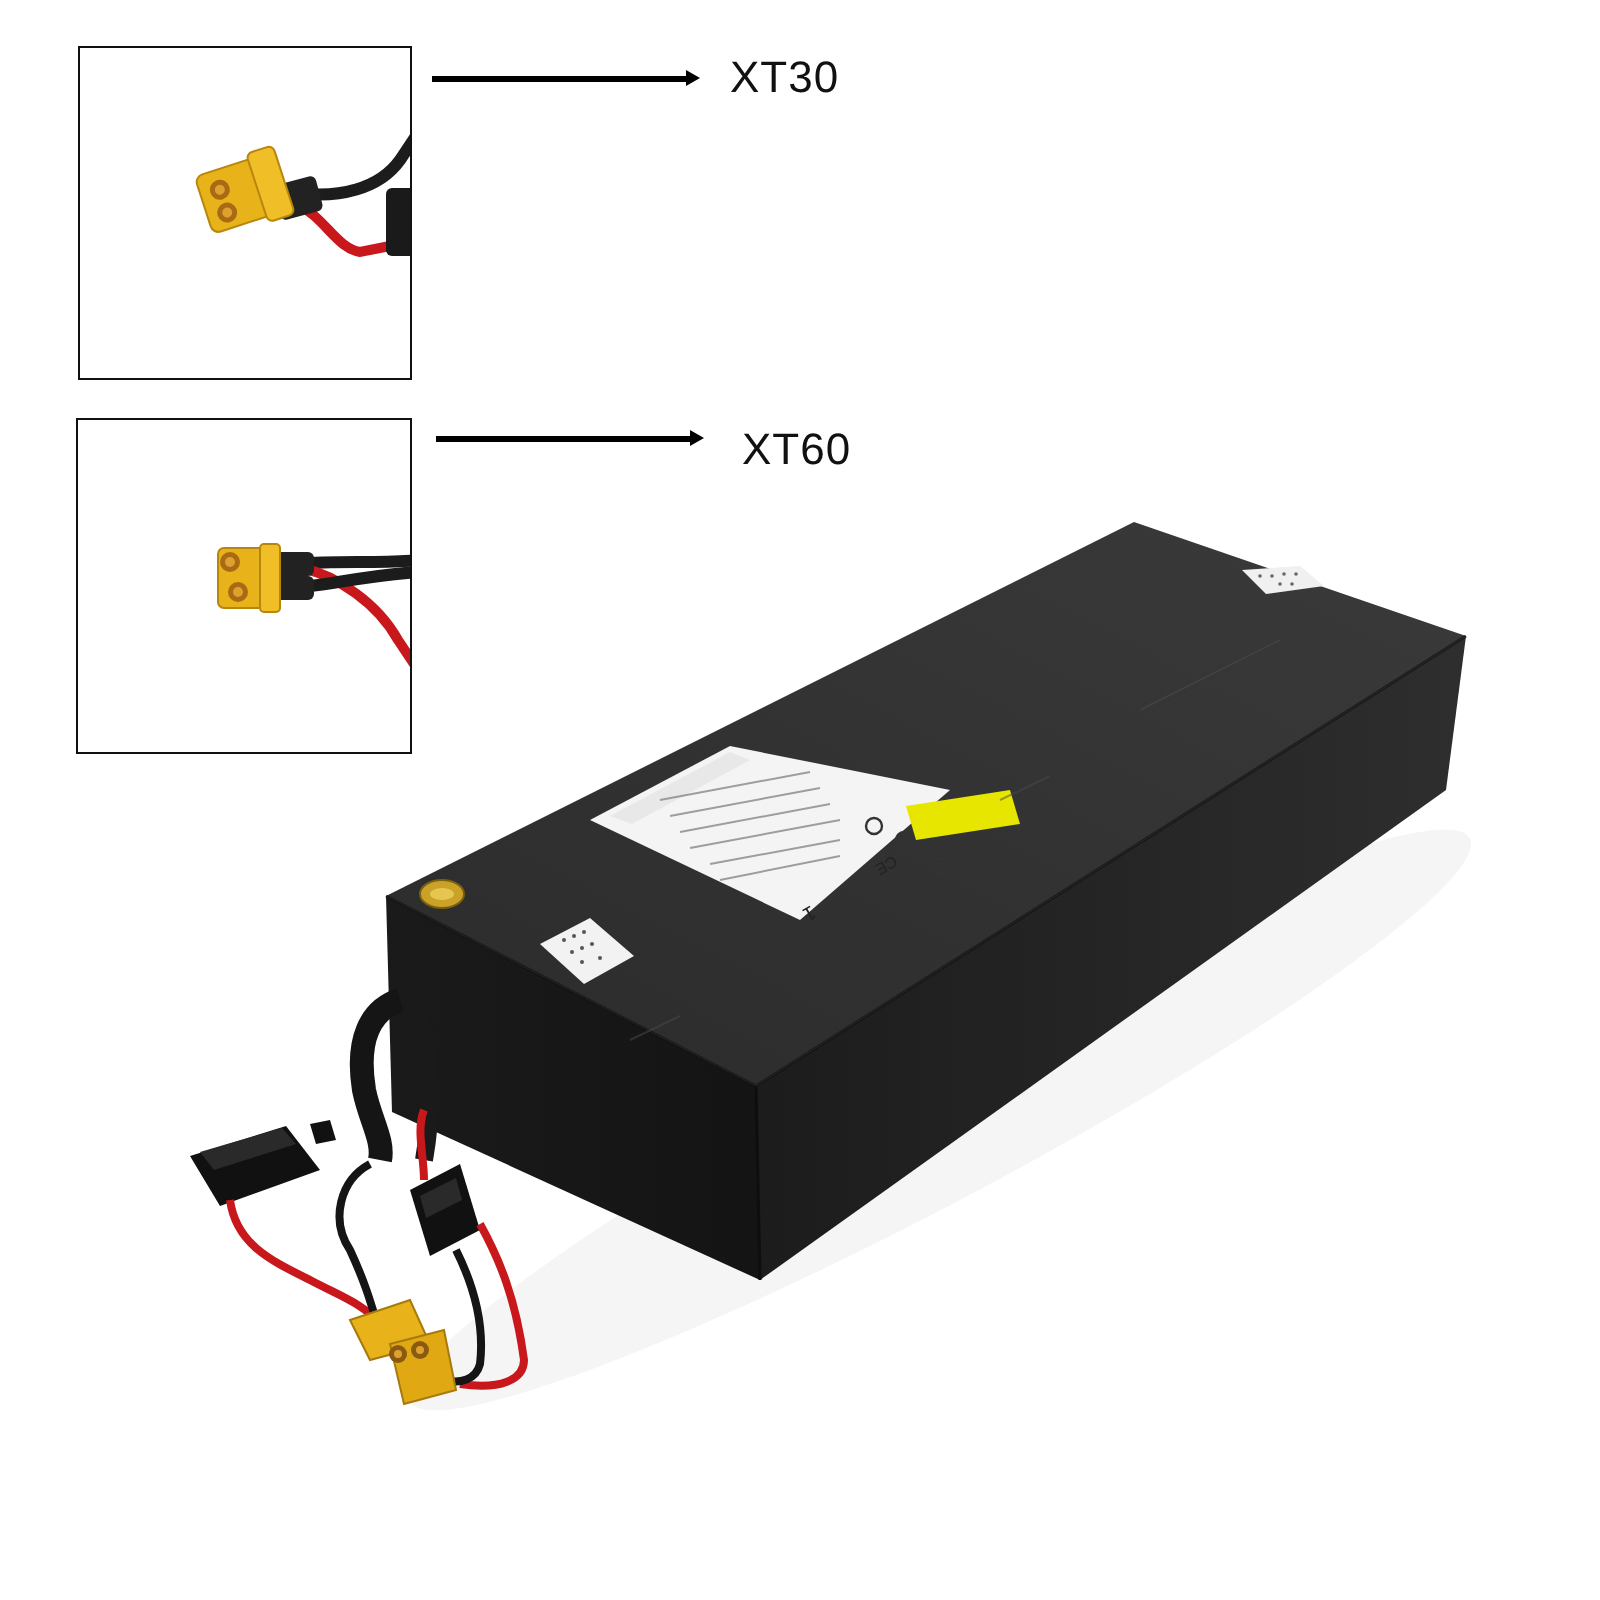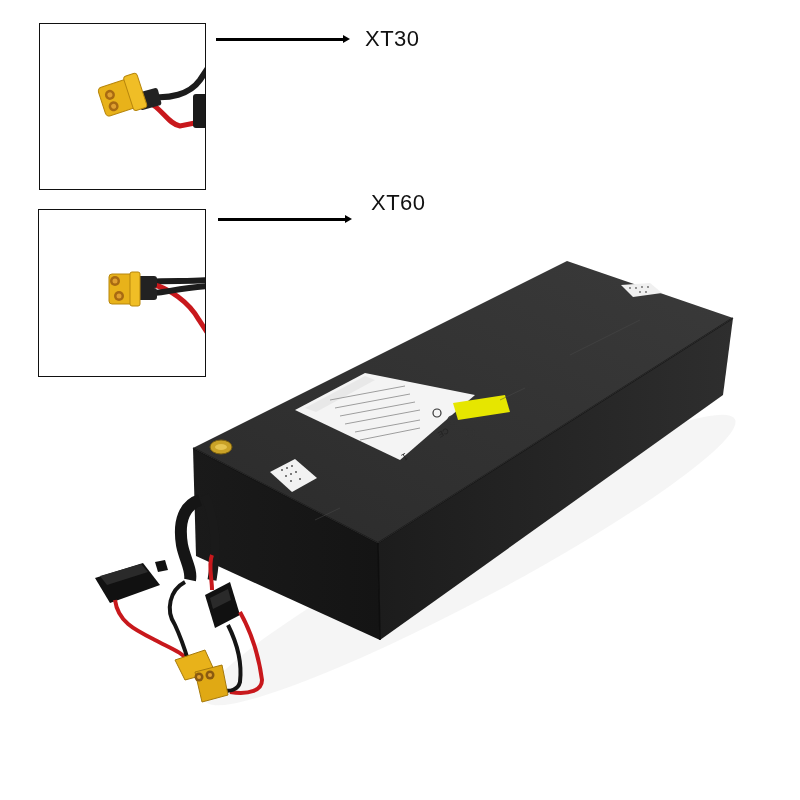--- a/index.html
+++ b/index.html
@@ -15,21 +15,21 @@
     .inset svg { position: absolute; left: 0; top: 0; }
     .callout-arrow { position: absolute; height: 3px; background: #000; }
     .callout-arrow::after {
       content: ""; position: absolute; right: -6px; top: -3px;
       border-left: 7px solid #000; border-top: 4.5px solid transparent; border-bottom: 4.5px solid transparent;
     }
     #arrow-xt30 { left: 216px; top: 38px; width: 128px; }
     #arrow-xt60 { left: 218px; top: 218px; width: 128px; }
     .callout-label { position: absolute; font-size: 22px; color: #111; letter-spacing: 0.5px; text-align: center; }
     #label-xt30 { left: 365px; top: 26px; }
-    #label-xt60 { left: 371px; top: 190px; }
+    #label-xt60 { left: 371px; top: 212px; }
     #battery-photo { position: absolute; left: 0; top: 0; }
   </style>
 </head>
 <body>
 
 <div class="inset" id="inset-xt30">
   <svg width="167" height="167" viewBox="0 0 167 167">
 
     <path d="M105 72 C130 76,150 70,160 56 L168 44" stroke="#1c1c1c" stroke-width="6" fill="none"></path>
 

